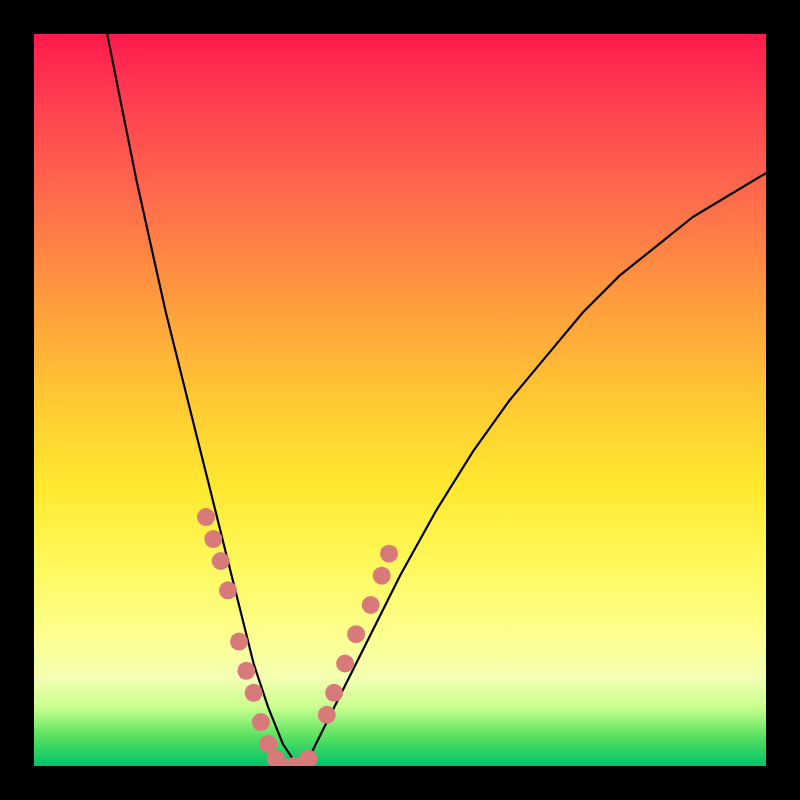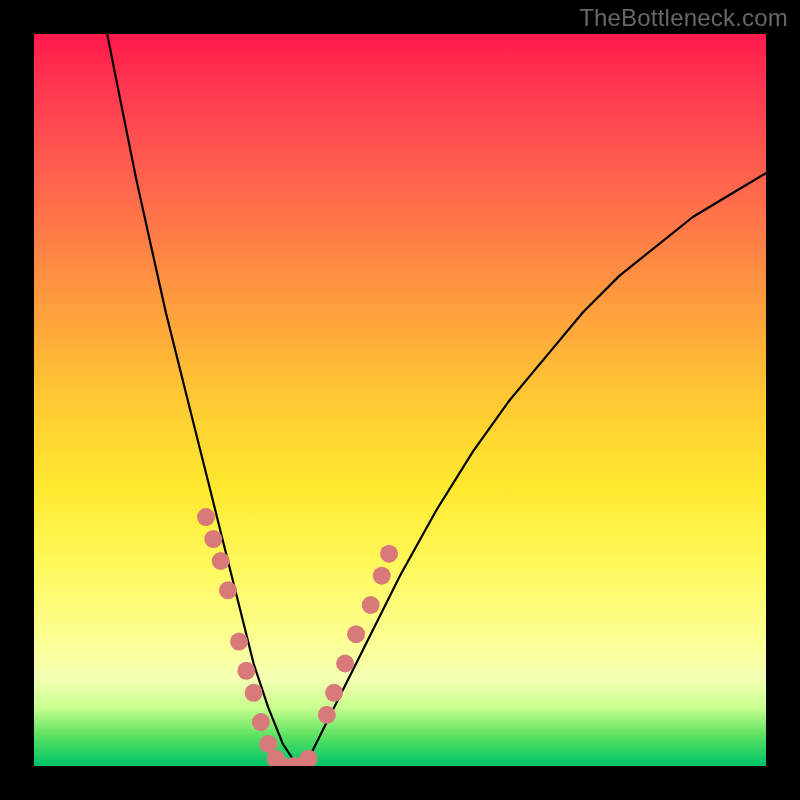--- a/index.html
+++ b/index.html
@@ -56,21 +56,20 @@
     pointer-events: none;
   }
   .dot {
     fill: #d97a7a;
   }
 </style>
 </head>
 <body>
 
 <div class="frame">
-  <div class="watermark">TheBottleneck.com</div>
 
   <div class="plot-area">
     <svg class="curve" viewBox="0 0 732 732">
       <g id="curve-path">
           <path d="M73.2 0.0 L87.8 73.2 L102.5 146.4 L117.1 212.3 L131.8 278.2 L146.4 336.7 L161.0 395.3 L175.7 453.8 L190.3 512.4 L205.0 571.0 L219.6 629.5 L234.2 673.4 L248.9 710.0 L263.5 732.0 L278.2 717.4 L292.8 688.1 L329.4 614.9 L366.0 541.7 L402.6 475.8 L439.2 417.2 L475.8 366.0 L512.4 322.1 L549.0 278.2 L585.6 241.6 L622.2 212.3 L658.8 183.0 L695.4 161.0 L732.0 139.1 " fill="none" stroke="#000" stroke-width="2.2" stroke-linecap="round" stroke-linejoin="round"></path>
         </g>
       <g id="marker-dots">
           <circle cx="172.0" cy="483.1" r="9" class="dot"></circle>
           <circle cx="179.3" cy="505.1" r="9" class="dot"></circle>
           <circle cx="186.7" cy="527.0" r="9" class="dot"></circle>

